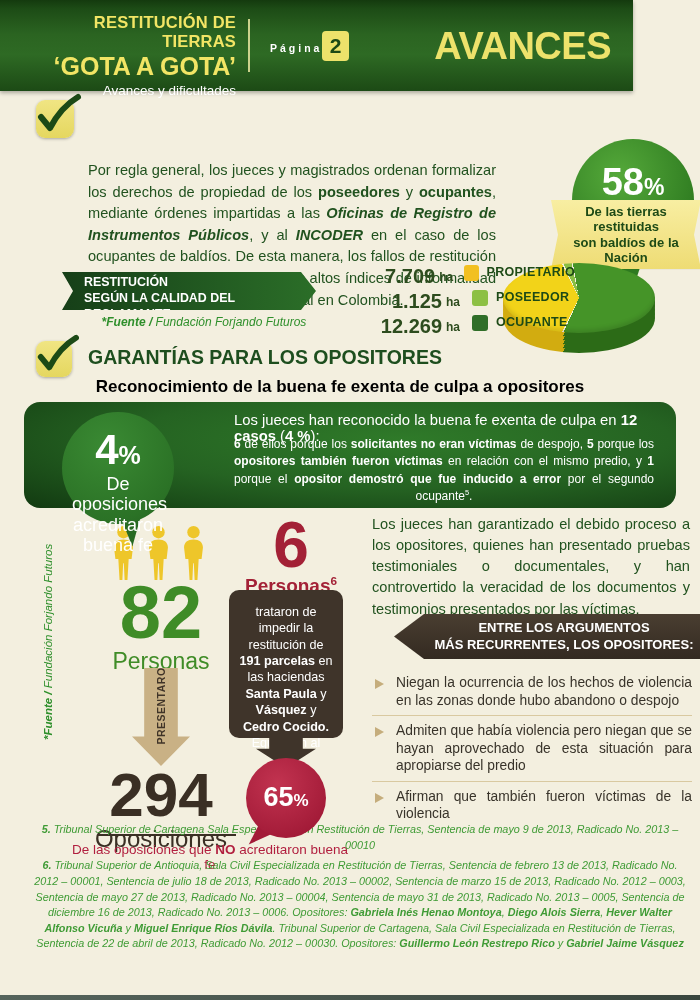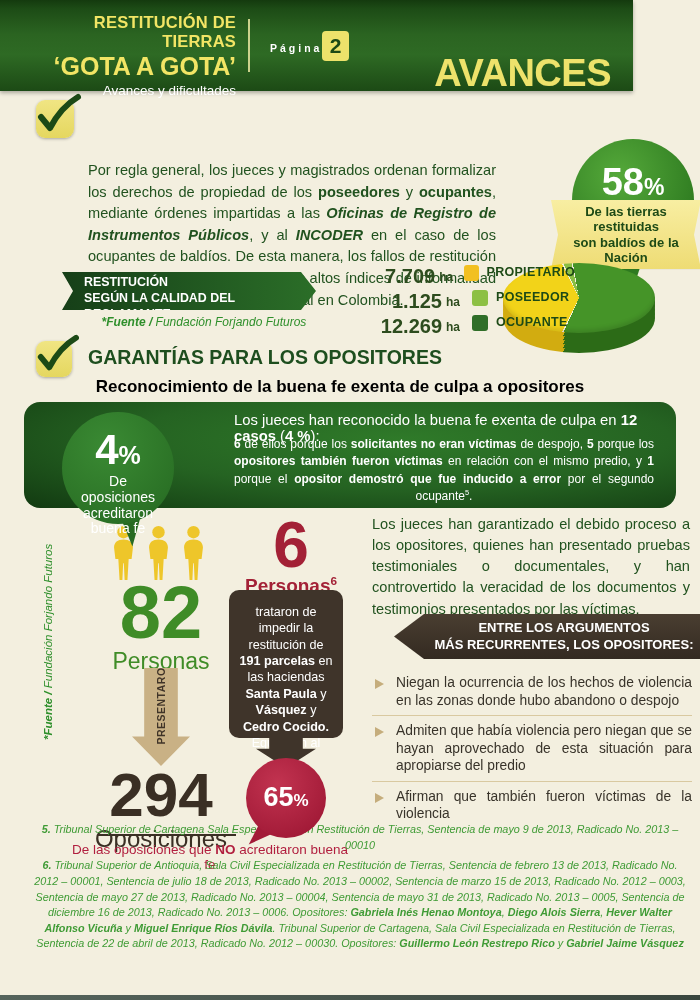--- a/index.html
+++ b/index.html
@@ -23,21 +23,21 @@
   .brand-l1 { font-size:16.5px; font-weight:700; color:#f2e565; letter-spacing:.2px; }
   .brand-l2 { font-size:25px; font-weight:700; color:#f2e565; margin-top:1px; }
   .brand-l3 { font-size:13.5px; color:#ffffff; margin-top:2px; }
   .hdr-div { position:absolute; left:248px; top:19px; width:2px; height:53px; background:#e9e6a0; opacity:.85; }
   .pagina { position:absolute; left:270px; top:42px; font-size:10.5px; font-weight:700; color:#fff; letter-spacing:3px; }
   .page-badge {
     position:absolute; left:322px; top:31px; width:27px; height:30px; border-radius:4px;
     background:#ede26b; color:#1c4a16; font-size:21px; font-weight:700;
     display:flex; align-items:center; justify-content:center;
   }
-  .avances { position:absolute; right:22px; top:25px; font-size:38px; font-weight:700; color:#ede26b; letter-spacing:-.5px;margin-top:27px; }
+  .avances { position:absolute; right:22px; top:25px; font-size:38px; font-weight:700; color:#ede26b; letter-spacing:-.5px; }
 
   
   .check-box {
     position:absolute; width:38px; height:38px; border-radius:9px;
     background:linear-gradient(180deg,#f0e583,#e5d75f); box-shadow:0 1px 3px rgba(0,0,0,.3);
   }
   .check-box svg { position:absolute; left:-3px; top:-9px; overflow:visible; }
   .sec-title { position:absolute; font-weight:700; color:#1d4e1e; line-height:1.12; }
 
   
@@ -91,21 +91,21 @@
     background:radial-gradient(ellipse at 58% 35%, #2f7a29 0%, #256322 50%, #123a11 100%);
   }
   .gb-intro { position:absolute; left:210px; right:22px; top:10px; text-align:left; color:#fff; font-size:14.8px; }
   .gb-body { position:absolute; left:210px; right:22px; top:34px; color:#fff; font-size:12px; line-height:1.45; text-align:justify; text-align-last:center; }
   .bubble4 {
     position:absolute; left:62px; top:412px; width:112px; height:112px; border-radius:50%; z-index:5;
     background:radial-gradient(circle at 40% 30%, #3a8a33, #2b7226 72%, #246020);
   }
   .bubble4 .val { position:absolute; top:14px; width:100%; text-align:center; color:#fff; font-weight:700; font-size:42px; }
   .bubble4 .val .pct { font-size:25px; }
-  .bubble4 .cap { position:absolute; top:62px; width:100%; text-align:center; color:#fff; font-size:14px; line-height:1.13; }
+  .bubble4 .cap { position:absolute; top:62px; width:100%; text-align:center; color:#fff; font-size:18px; line-height:1.13; }
   .tail4 {
     position:absolute; left:118px; top:516px; width:0; height:0; z-index:4;
     border-left:16px solid transparent; border-right:5px solid transparent;
     border-top:30px solid #276a22; transform:rotate(6deg);
   }
 
   
   .canvas { position:absolute; left:0; top:512px; width:700px; height:352px; }
   .fuente-v {
     position:absolute; left:42px; top:8px; height:220px;

